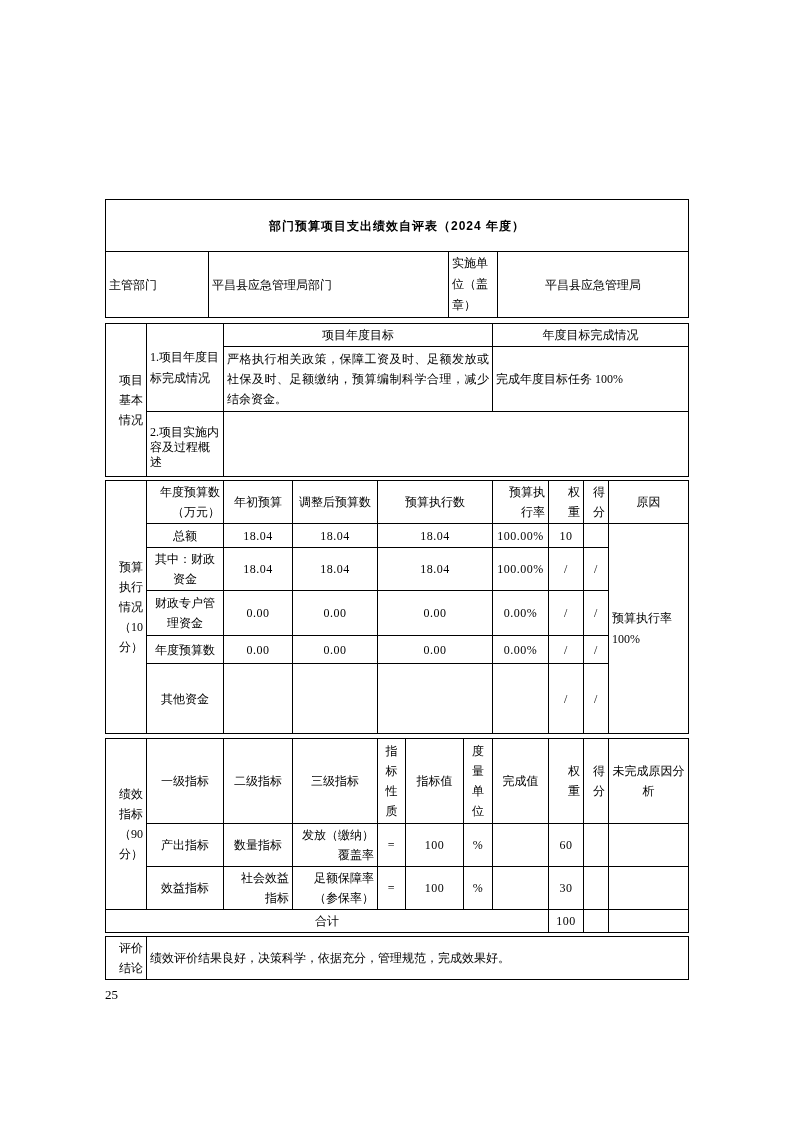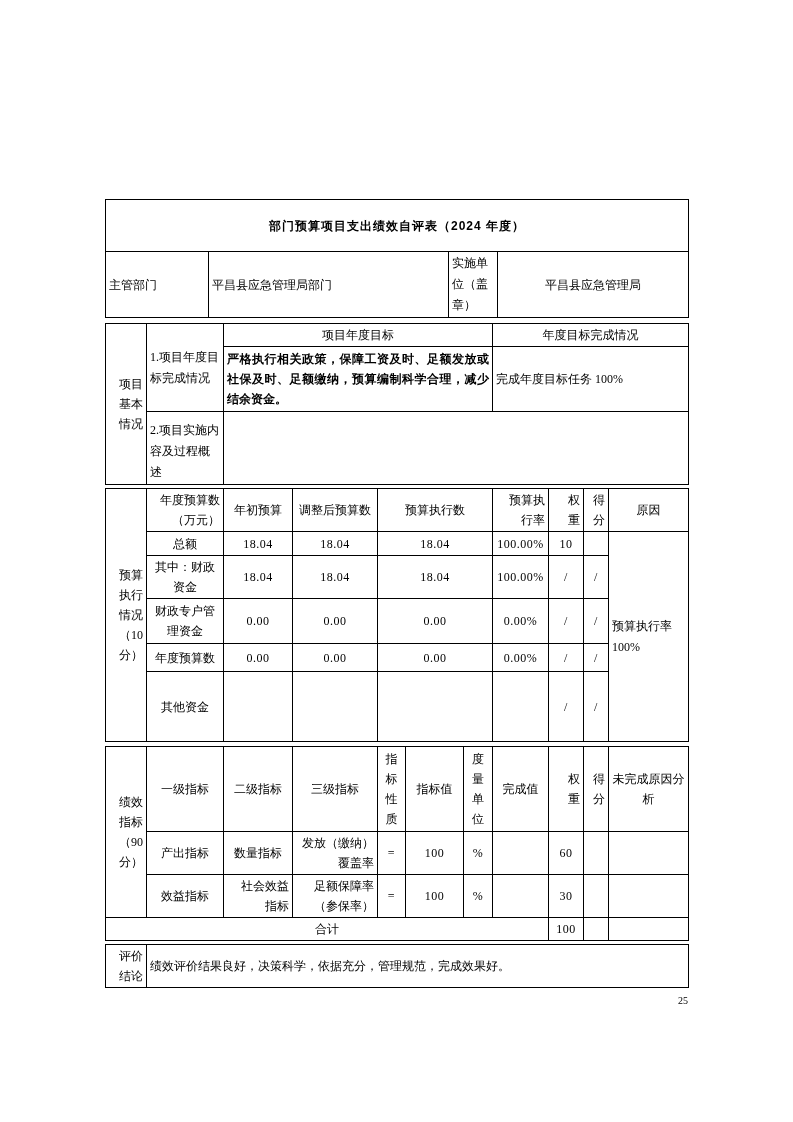--- a/index.html
+++ b/index.html
@@ -35,29 +35,29 @@
   .gap3 { margin-top: 3px; }
   td.title-cell {
     font-family: "Liberation Sans", "DejaVu Sans", sans-serif;
     font-weight: bold;
     font-size: 17px;
     text-align: center;
     letter-spacing: 1px;
   }
   .c  { text-align: center; }
   .l  { text-align: left; padding-left: 6px; }
-  .j  { text-align: justify; padding: 2px 7px; line-height: 21px; font-weight: bold; }
+  .j  { text-align: justify; padding: 2px 7px; line-height: 21px; }
   .v  { white-space: pre-line; text-align: right; line-height: 20px; padding: 1px; }
   .vh { white-space: pre-line; text-align: center; line-height: 18px; padding: 1px; }
   .num { font-size: 11px; letter-spacing: 0.5px; }
   .top { vertical-align: top; }
   .pagenum {
     width: 583px;
-    text-align: right;
-    font-size: 10px;
+    text-align: left;
+    font-size: 13px;
     margin-top: 7px;
     font-family: "Liberation Serif", "DejaVu Serif", serif;
   }
 </style>
 </head>
 <body>
 
 <div class="page">
 
   <table class="tbl">
@@ -96,21 +96,21 @@
 情况</td>
       <td rowspan="2" class="l" style="line-height:21px">1.项目年度目标完成情况</td>
       <td class="c">项目年度目标</td>
       <td class="c">年度目标完成情况</td>
     </tr>
     <tr style="height:65px">
       <td class="j">严格执行相关政策，保障工资及时、足额发放或社保及时、足额缴纳，预算编制科学合理，减少结余资金。</td>
       <td class="l">完成年度目标任务 100%</td>
     </tr>
     <tr style="height:65px">
-      <td class="l top" style="line-height:21px;padding-top:8px">2.项目实施内容及过程概述</td>
+      <td class="l top" style="line-height:15px;padding-top:8px">2.项目实施内容及过程概述</td>
       <td colspan="2" class="l top"></td>
     </tr>
   </tbody>
     </table>
 
   <table class="tbl gap3">
     <colgroup>
       <col style="width:41px">
         <col style="width:77px">
         <col style="width:69px">

